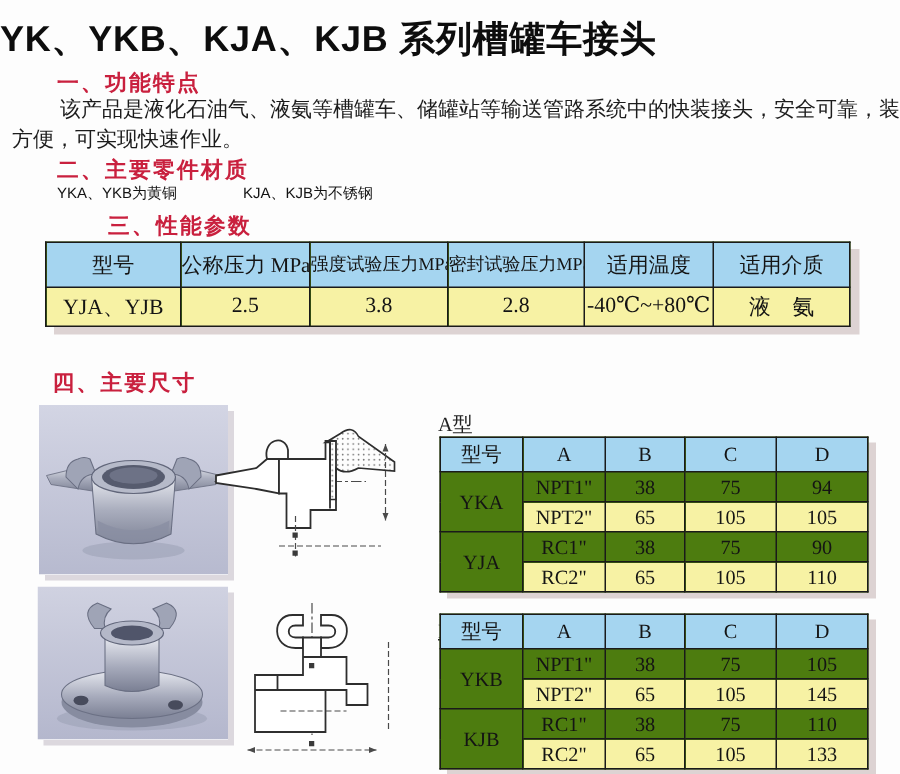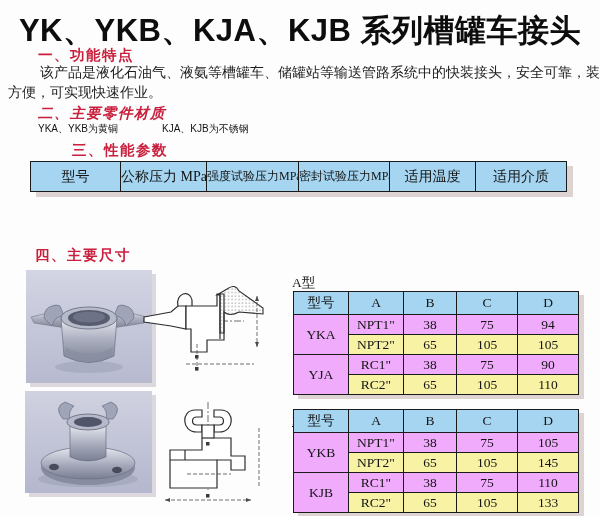--- a/index.html
+++ b/index.html
@@ -8,49 +8,49 @@
     width: 600px; height: 516px;
     position: relative;
     background: #fdfdfd;
     font-family: "Liberation Sans", "DejaVu Sans", sans-serif;
     color: #141414;
     overflow: hidden;
   }
 
   .page-title {
     position: absolute; top: 10px; left: 0; width: 100%;
-    text-align: center;
-    font-size: 31px; font-weight: bold; letter-spacing: 0.5px;
+    text-align: left;
+    font-size: 24px; font-weight: bold; letter-spacing: 0.5px;
     color: #0d0d0d;
   }
 
   .sec-heading {
     position: absolute;
     font-size: 14.5px; font-weight: bold;
     color: var(--heading_red, #c9203e);
     letter-spacing: 1.5px;
     white-space: nowrap;
   }
   #h-features     { left: 38px; top: 46px; text-align: right; }
-  #h-materials    { left: 38px; top: 104px; font-style: italic; }
+  #h-materials    { left: 38px; top: 104px; }
   #h-performance  { left: 38px; top: 141px; margin-left: 34px; }
   #h-dimensions   { left: 35px; top: 246px; }
 
   .para-line { position: absolute; font-size: 14px; color: #1c1c1c; white-space: nowrap; }
   #para-line-1 { left: 40px; top: 64px; }
   #para-line-2 { left: 8px;  top: 84px; }
 
   #materials-line { position: absolute; left: 38px; top: 122px; font-size: 10px; white-space: nowrap; }
   #materials-line .gap { display: inline-block; width: 44px; }
 
   table {
     border-collapse: collapse;
     position: absolute;
     table-layout: fixed;
-    background: #f0abfc;
+    background: #4d7c0f;
     padding-left: 21px;
   }
   th, td {
     border: 1.6px solid #1a1a1a;
     text-align: center; vertical-align: middle;
     padding: 0; overflow: hidden; white-space: nowrap;
   }
   th { background: var(--table_header_blue, #a5d5f0); font-weight: normal; }
   .yellow { background: var(--row_yellow, #f7f2a4); }
 
@@ -121,20 +121,28 @@
       <col style="width:91px">
   </colgroup>
   <tbody>
       <tr>
     <th>型号</th>
     <th>公称压力 MPa</th>
     <th class="small">强度试验压力MPa</th>
     <th class="small">密封试验压力MPa</th>
     <th>适用温度</th>
     <th>适用介质</th>
+  </tr>
+  <tr>
+    <td class="yellow">YJA、YJB</td>
+    <td class="yellow">2.5</td>
+    <td class="yellow">3.8</td>
+    <td class="yellow">2.8</td>
+    <td class="yellow">-40℃~+80℃</td>
+    <td class="yellow">液　氨</td>
   </tr>
 </tbody>
   </table>
 
 <div class="sec-heading" id="h-dimensions">四、主要尺寸</div>
 
 <div class="figure" id="photo-a">
   <svg width="126" height="113" viewBox="0 0 126 113">
     <defs>
       <linearGradient id="bgA" x1="0" y1="0" x2="0" y2="1">

